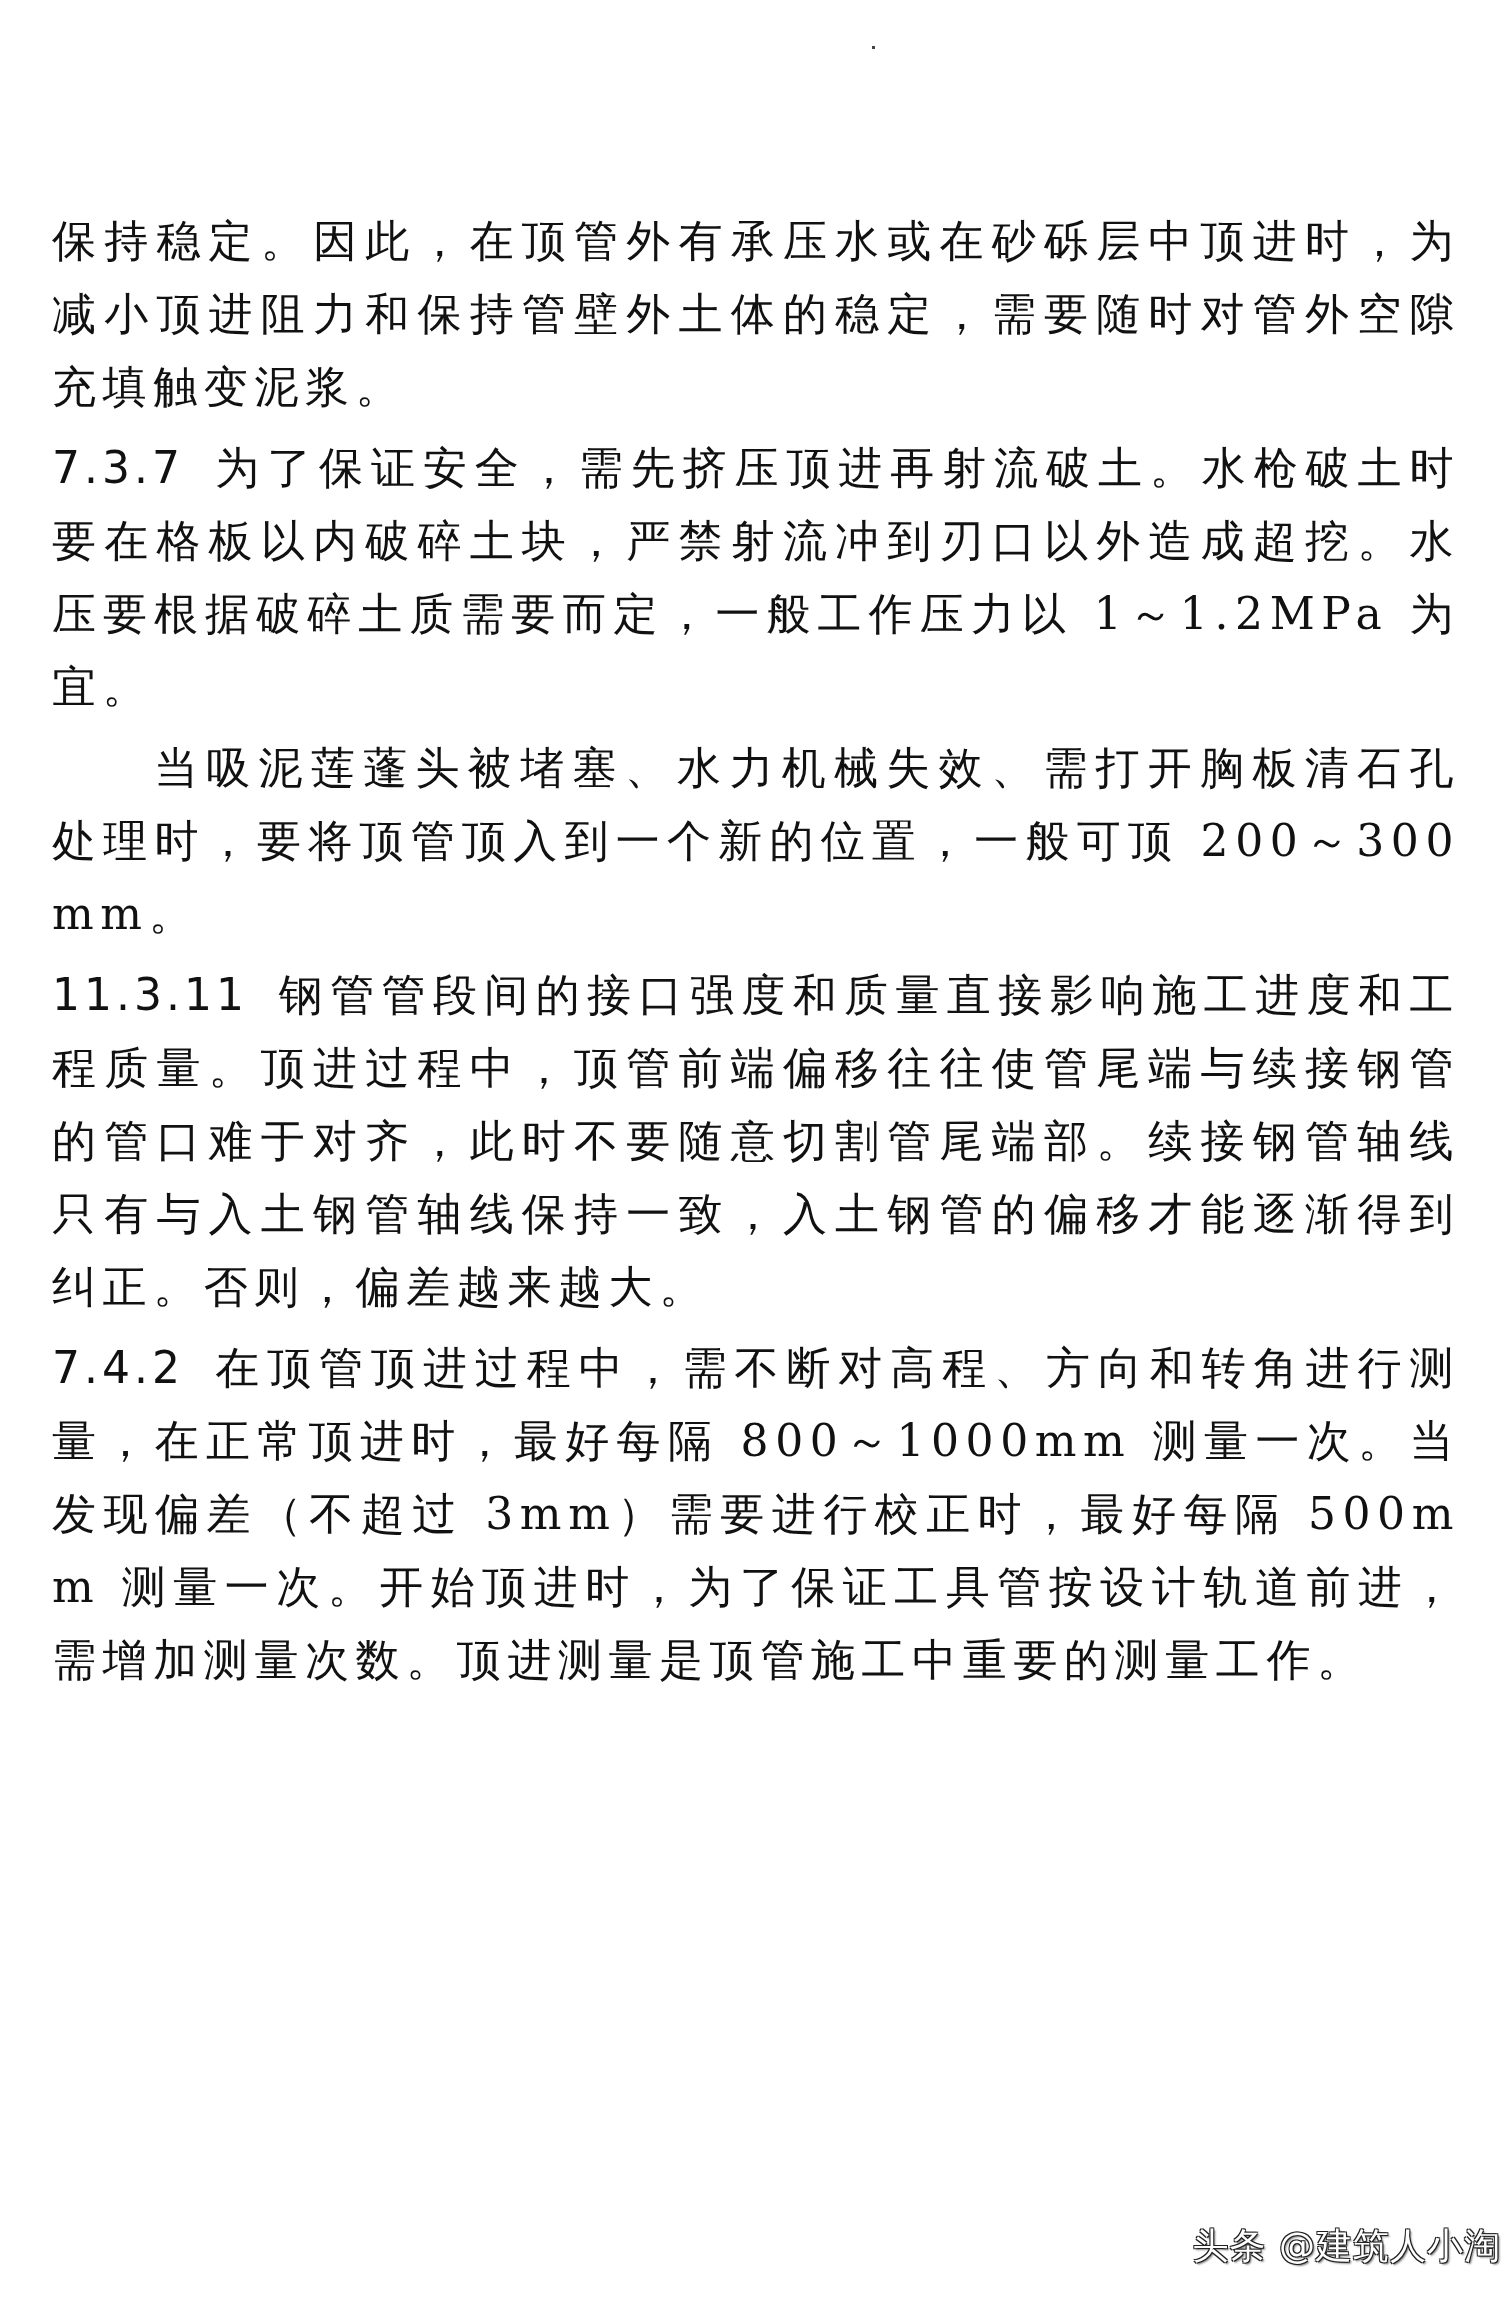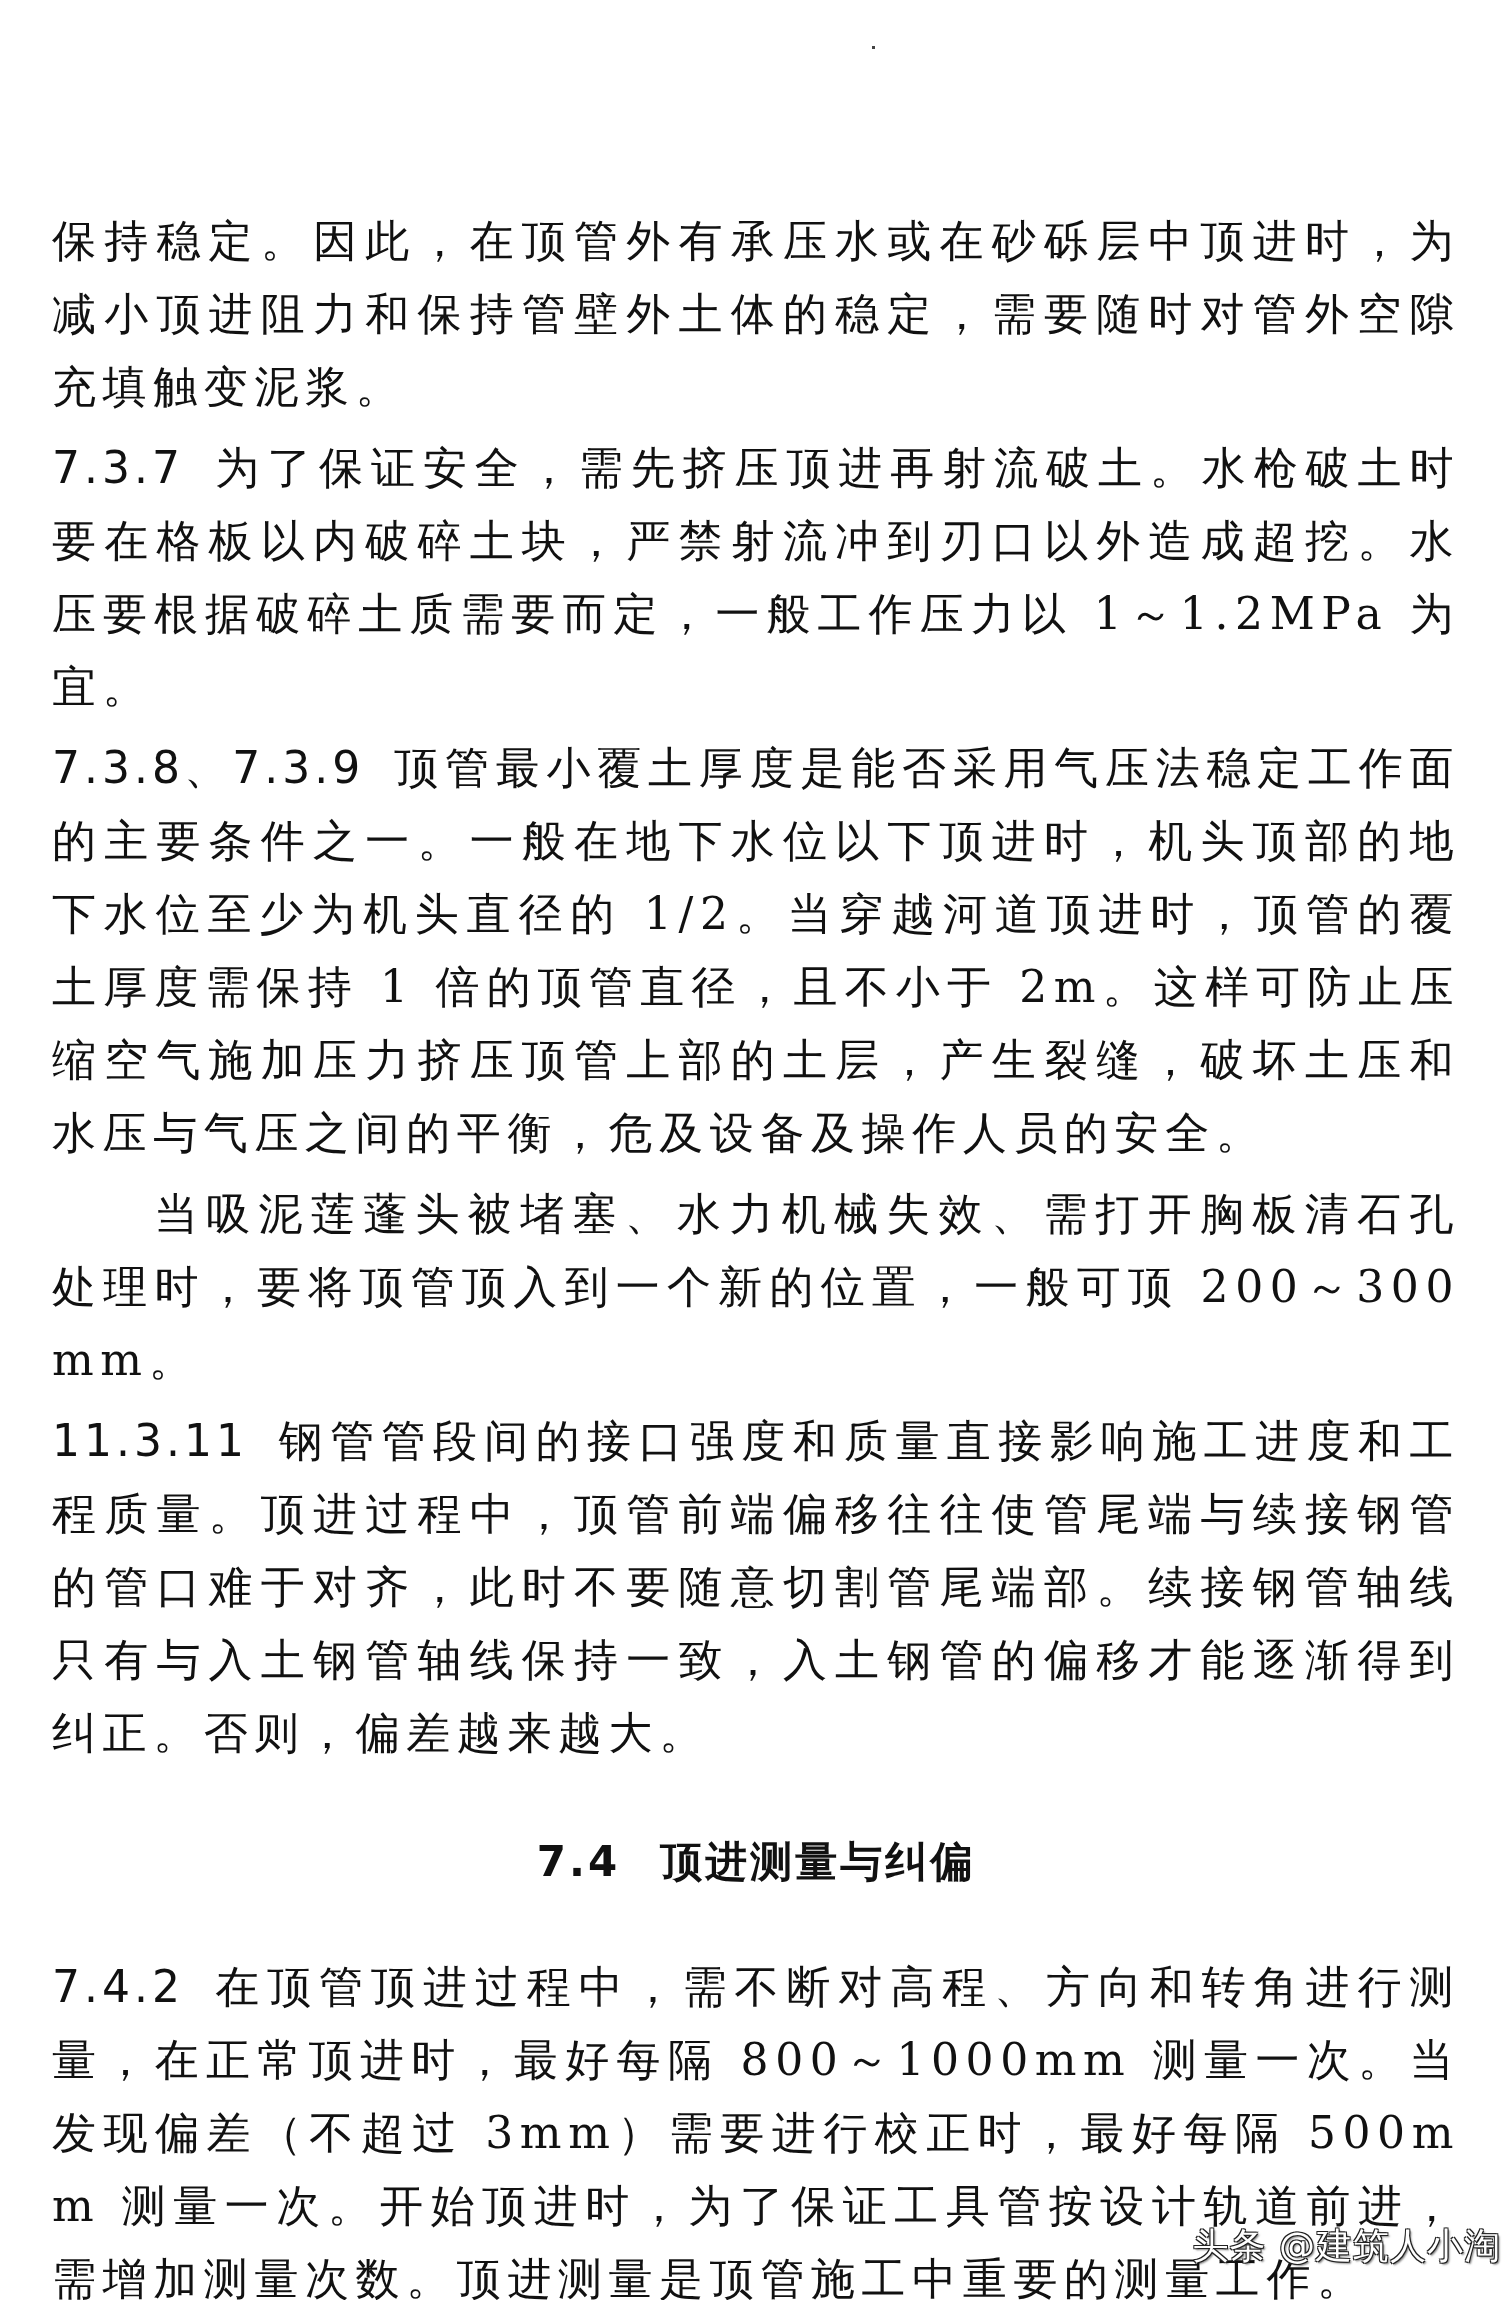--- a/index.html
+++ b/index.html
@@ -80,36 +80,30 @@
 <div class="page">
 
   <p class="para">
     <span>保持稳定。因此，在顶管外有承压水或在砂砾层中顶进时，为减小顶进阻力和保持管壁外土体的稳定，需要随时对管外空隙充填触变泥浆。</span>
   </p>
 
   <p class="para">
     <span class="clause-no">7.3.7</span><span>为了保证安全，需先挤压顶进再射流破土。水枪破土时要在格板以内破碎土块，严禁射流冲到刃口以外造成超挖。水压要根据破碎土质需要而定，一般工作压力以 1～1.2MPa 为宜。</span>
   </p>
 
-  <p class="para">
-    <span class="clause-no">7.3.8、7.3.9</span><span>顶管最小覆土厚度是能否采用气压法稳定工作面的主要条件之一。一般在地下水位以下顶进时，机头顶部的地下水位至少为机头直径的 1/2。当穿越河道顶进时，顶管的覆土厚度需保持 1 倍的顶管直径，且不小于 2m。这样可防止压缩空气施加压力挤压顶管上部的土层，产生裂缝，破坏土压和水压与气压之间的平衡，危及设备及操作人员的安全。</span>
-  </p>
 
   <p class="para indent">
     <span>当吸泥莲蓬头被堵塞、水力机械失效、需打开胸板清石孔处理时，要将顶管顶入到一个新的位置，一般可顶 200～300mm。</span>
   </p>
 
 
   <p class="para">
     <span class="clause-no">11.3.11</span><span>钢管管段间的接口强度和质量直接影响施工进度和工程质量。顶进过程中，顶管前端偏移往往使管尾端与续接钢管的管口难于对齐，此时不要随意切割管尾端部。续接钢管轴线只有与入土钢管轴线保持一致，入土钢管的偏移才能逐渐得到纠正。否则，偏差越来越大。</span>
   </p>
 
-  <div class="section-heading">
-    <span class="sec-no">7.4</span><span>顶进测量与纠偏</span>
-  </div>
 
   <p class="para">
     <span class="clause-no">7.4.2</span><span>在顶管顶进过程中，需不断对高程、方向和转角进行测量，在正常顶进时，最好每隔 800～1000mm 测量一次。当发现偏差（不超过 3mm）需要进行校正时，最好每隔 500mm 测量一次。开始顶进时，为了保证工具管按设计轨道前进，需增加测量次数。顶进测量是顶管施工中重要的测量工作。</span>
   </p>
 
 </div>
 
 <div class="watermark">头条 @建筑人小淘</div>
 
 </body></html>

